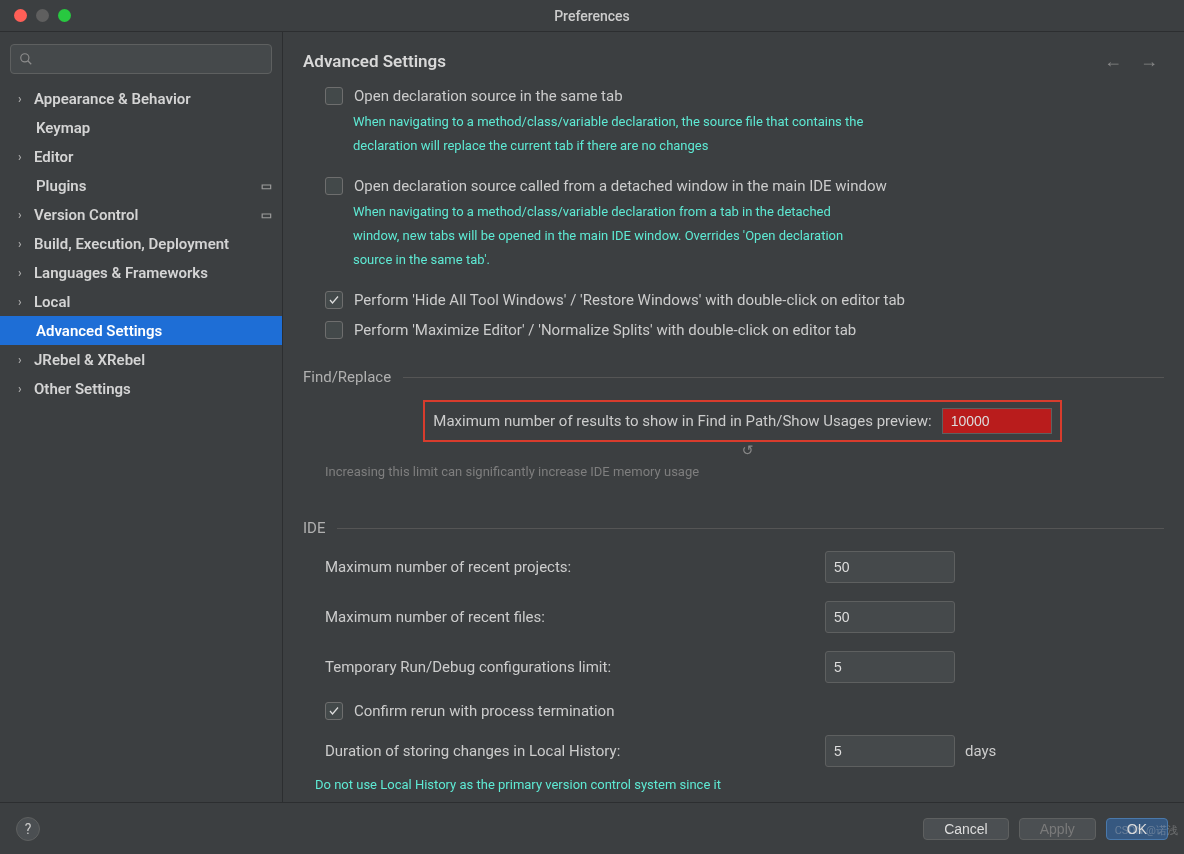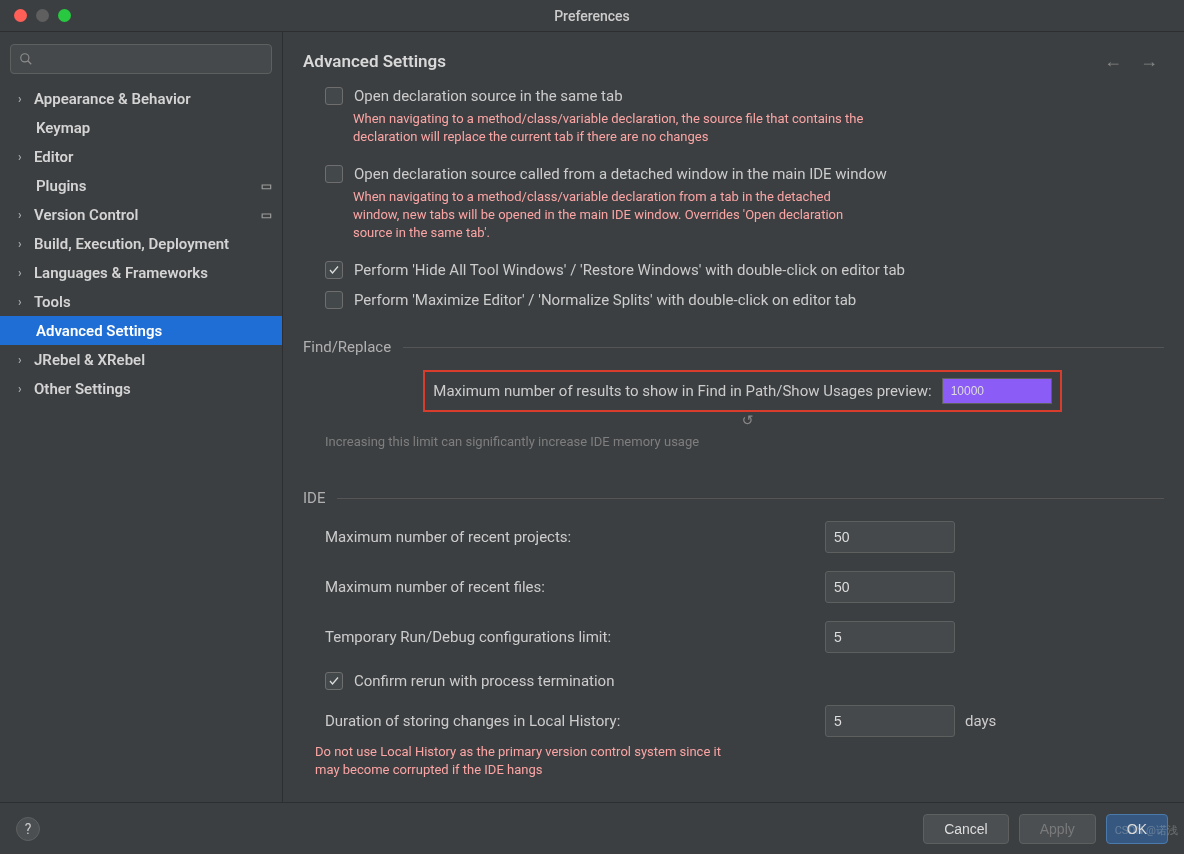--- a/index.html
+++ b/index.html
@@ -124,23 +124,23 @@
   }
   .checkbox.checked { background: #43494a; }
   .checkbox.checked svg { display:block; }
   .checkbox svg { display:none; width:12px; height:12px; stroke:#dddddd; stroke-width:2.5; fill:none;}
   .check-label {
     color: #cccccc;
     font-size: 15px;
     line-height: 20px;
   }
   .desc {
-    color: #fca5a5;
+    color: #5eead4;
     font-size: 13px;
-    line-height: 18px;
+    line-height: 24px;
     margin-left: 28px;
     margin-top: 4px;
     max-width: 520px;
   }
   .section-header {
     display: flex;
     align-items: center;
     gap: 12px;
     margin-top: 28px;
     margin-bottom: 14px;
@@ -180,25 +180,25 @@
     color: #dddddd;
     padding: 4px 8px;
     font-size: 14px;
     width: 130px;
     height:32px;
   }
   .field-row .suffix { margin-left:10px; color:#cccccc; font-size:15px;}
   .highlight-container { margin-left:22px; display:flex; align-items:center; margin-bottom:6px;flex-direction:column;}
   .highlight-box .flabel-inline { color:#cccccc; font-size:15px; }
   .highlight-box input.num2 {
-    background: #8b5cf6;
+    background: #b91c1c;
     border: 1px solid #5e6060;
     color: #dddddd;
     padding: 4px 8px;
-    font-size: 12px;
+    font-size: 14px;
     width: 110px;
     height:26px;
   }
   .desc2 {
     color: #7e7e7e;
     font-size: 13px;
     margin-left: 22px;
     margin-top: 4px;
     margin-bottom: 8px;
   }
@@ -215,21 +215,21 @@
     border-radius:50%;
     border:1px solid #5e6060;
     background:#4b4f52;
     color:#cccccc;
     display:flex; align-items:center; justify-content:center;
     font-size:14px;
     cursor:pointer;
   }
   .footer-spacer { flex:1; }
   .btn {
-    height: 30px;
+    height: 22px;
     padding: 0 20px;
     border-radius: 4px;
     border: 1px solid #5e6060;
     background: #4b4f52;
     color: #dddddd;
     font-size: 14px;
     cursor: pointer;
   }
   .btn.disabled { color: #7a7a7a; }
   .btn.primary {
@@ -290,21 +290,21 @@
       <div class="nav-item bold">
           <span class="chev">›</span>
           <span>Build, Execution, Deployment</span>
         </div>
       <div class="nav-item bold">
           <span class="chev">›</span>
           <span>Languages &amp; Frameworks</span>
         </div>
       <div class="nav-item bold">
           <span class="chev">›</span>
-          <span>Tools</span>
+          <span>Local</span>
         </div>
       <div class="nav-item bold child selected">
           <span>Advanced Settings</span>
         </div>
       <div class="nav-item bold">
           <span class="chev">›</span>
           <span>JRebel &amp; XRebel</span>
         </div>
       <div class="nav-item bold">
           <span class="chev">›</span>

